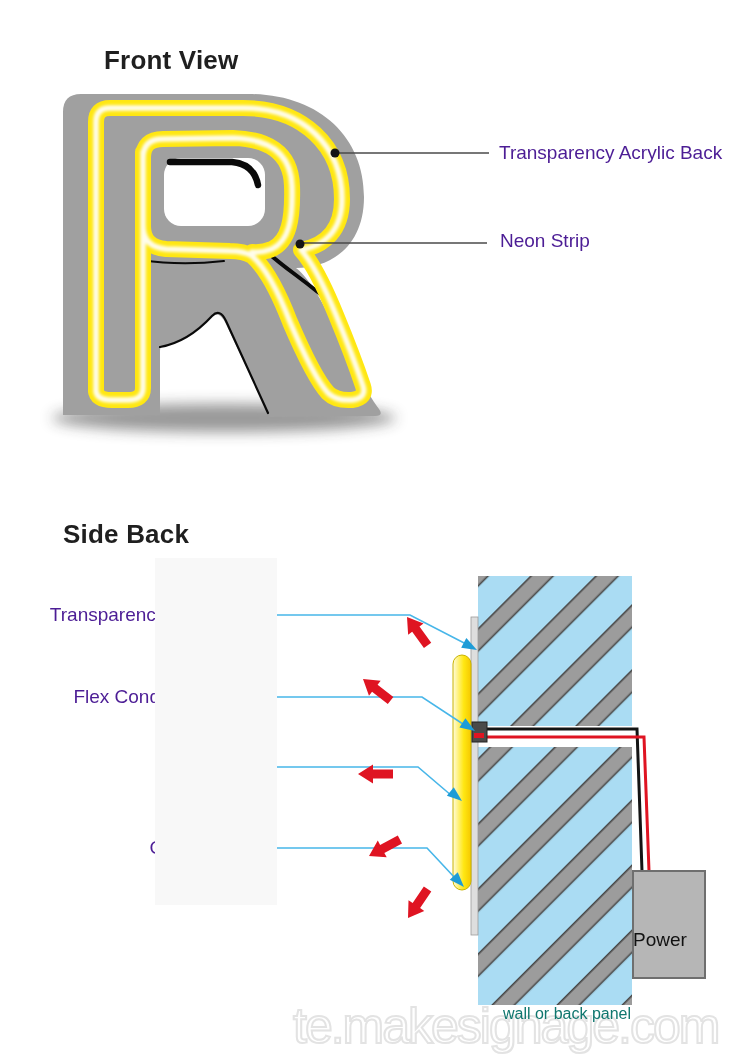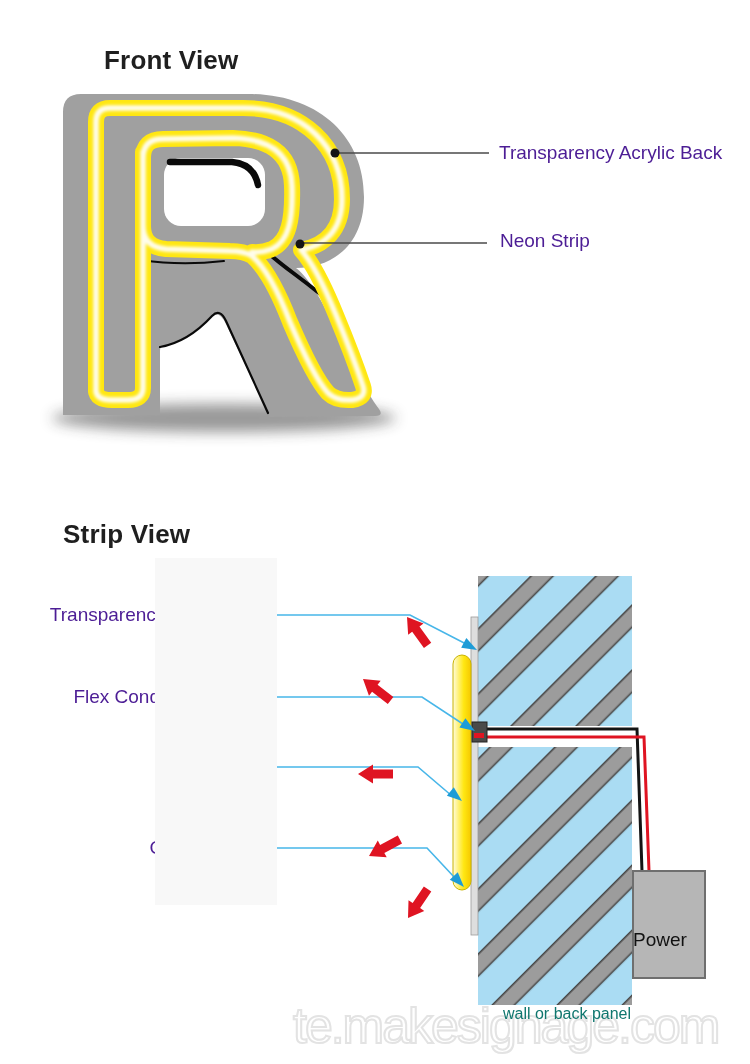--- a/index.html
+++ b/index.html
@@ -37,21 +37,21 @@
     font-size:50px;letter-spacing:-2px;color:rgba(255,255,255,0.55);text-align:center;
     -webkit-text-stroke:2px #e3e3e3;
   }
 </style>
 </head>
 <body>
 
 <div id="stage">
 
   <div class="heading" id="front-heading">Front View</div>
-  <div class="heading" id="side-heading">Strip View</div>
+  <div class="heading" id="side-heading">Side Back</div>
 
   <div class="callout-label" id="front-label-0">Transparency Acrylic Back</div>
   <div class="callout-label" id="front-label-1">Neon Strip</div>
 
   <div class="callout-label side-label" id="side-label-0">Transparency Acrylic Back</div>
   <div class="callout-label side-label" id="side-label-1">Flex Conduit Connector</div>
   <div class="callout-label side-label" id="side-label-2">Neon Strip</div>
   <div class="callout-label side-label" id="side-label-3">Glue Mounting</div>
 
   <svg id="diagram-art" width="750" height="1064" viewBox="0 0 750 1064" xmlns="http://www.w3.org/2000/svg">

